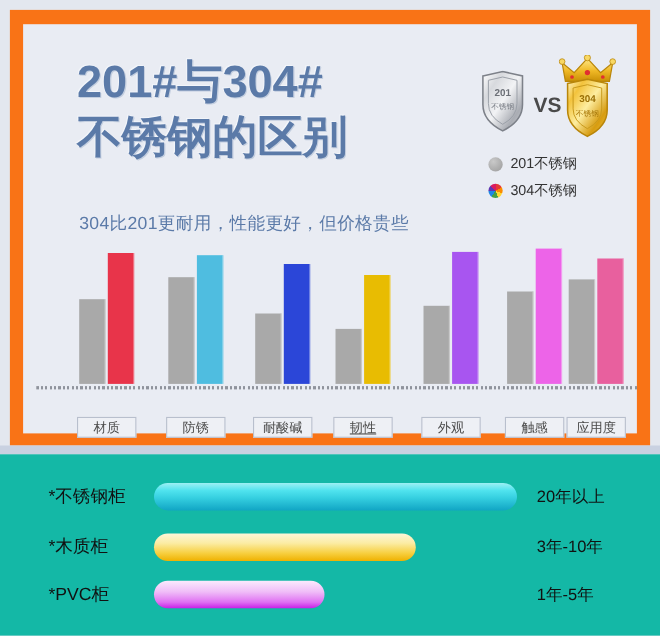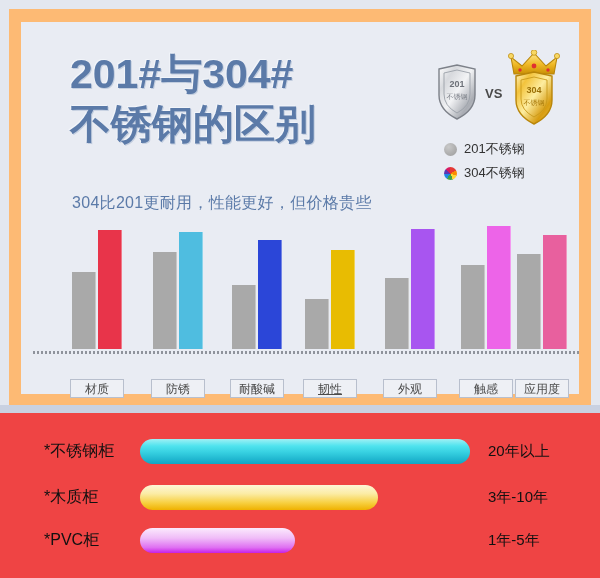--- a/index.html
+++ b/index.html
@@ -7,21 +7,21 @@
     width:600px;height:578px;
     background:#e3e7ef;
     font-family:"Liberation Sans","DejaVu Sans",sans-serif;
     overflow:hidden;
     position:relative;
   }
 
   
   #top-card{
     position:absolute;left:9px;top:9px;width:582px;height:396px;
-    background:#fdba74;
+    background:#f97316;
     box-sizing:border-box;
     padding:13px 12px 11px 12px;
   }
   #top-inner{
     width:100%;height:100%;
     background:#e9ecf3;
     position:relative;
     box-sizing:border-box;
   }
 
@@ -42,21 +42,21 @@
     letter-spacing:0.3px;
   }
 
   
   #badge-area{position:absolute;left:407px;top:28px;width:150px;height:82px;}
   .badge-wrap{position:absolute;}
   #badge-201{left:7px;top:14px;}
   #badge-304{left:80px;top:0px;}
   #vs-text{
     position:absolute;left:57px;top:36px;
-    font-size:13px;font-weight:bold;color:#4a4a4a;
+    font-size:19px;font-weight:bold;color:#4a4a4a;
     font-family:"Liberation Sans",sans-serif;
   }
 
   
   #legend{position:absolute;left:423px;top:118px;}
   .legend-row{display:flex;align-items:center;margin-bottom:6px;}
   .legend-dot{width:13px;height:13px;border-radius:50%;margin-right:7px;flex:none;}
   .legend-dot.gray{background:radial-gradient(circle at 35% 30%,#c9c9c9,#9a9a9a);}
   .legend-dot.rainbow{
     background:conic-gradient(#e53935 0deg 60deg,#fb8c00 60deg 110deg,
@@ -82,21 +82,21 @@
     border:1px solid #b8bfcd;background:#eef0f5;
     font-size:12px;color:#4b4b4b;text-align:center;
     box-sizing:border-box;padding:0 5px;white-space:nowrap;
   }
 
   
   #sep{position:absolute;left:0;top:405px;width:600px;height:8px;background:#c9d1e1;}
 
   
   #bottom{
-    position:absolute;left:0;top:413px;width:600px;height:165px;background:#ef4444;
+    position:absolute;left:0;top:413px;width:600px;height:165px;background:#14b8a6;
   }
   .lifespan-row{position:absolute;left:0;width:600px;height:28px;display:flex;align-items:center;}
   .ls-label{
     position:absolute;left:44px;width:110px;
     font-size:16px;color:#111;white-space:nowrap;
   }
   .ls-bar{position:absolute;left:140px;height:25px;border-radius:13px;}
   .ls-bar.cyan{background:linear-gradient(to bottom,#9ef0f4 0%,#4fe3ee 28%,#35cfe0 55%,#11a5c4 100%);}
   .ls-bar.yellow{background:linear-gradient(to bottom,#fdf6d8 0%,#fbeca4 35%,#f7cf3f 72%,#efb100 100%);}
   .ls-bar.purple{background:linear-gradient(to bottom,#fbeafd 0%,#f0bdf8 40%,#df70f2 78%,#c81fe8 100%);}

